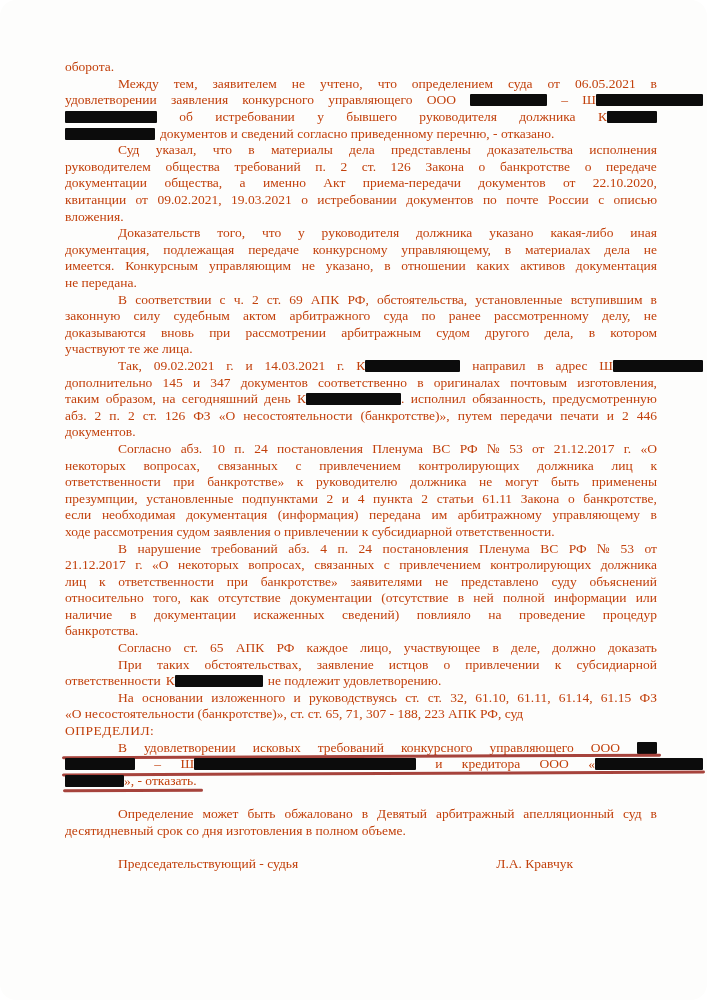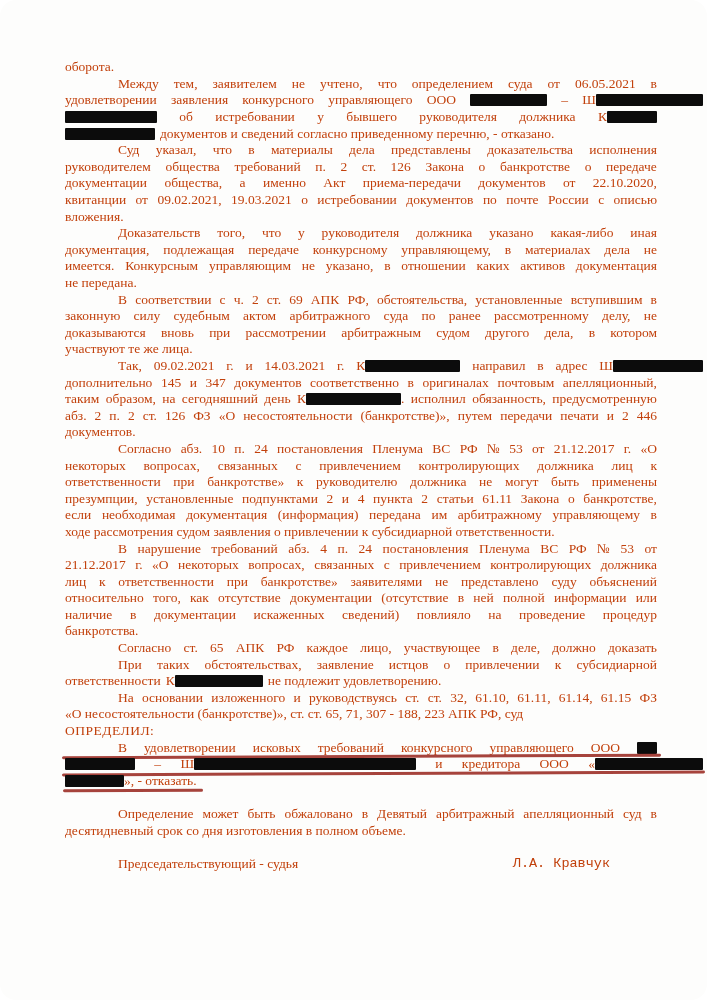--- a/index.html
+++ b/index.html
@@ -33,21 +33,21 @@
   .redline{
     position:absolute;height:3px;background:#9e332b;
     bottom:-2px;left:-3px;right:-4px;
     border-radius:2px;transform:rotate(-0.25deg);
     opacity:.92;pointer-events:none;
   }
   .redline.full2{right:-48px;}
   .redline.part{right:auto;width:140px;left:-2px;bottom:-3px;}
   .sigrow{display:flex;align-items:center;}
   .sigrow .sigleft{padding-left:53px;white-space:pre;}
-  .sigrow .sigright{margin-left:auto;margin-right:47px;white-space:pre;font-family:Liberation Mono, monospace;}
+  .sigrow .sigright{margin-left:auto;margin-right:84px;white-space:pre;}
 </style>
 </head>
 <body>
 
 <div class="page" id="doc-page" style="background: rgb(253, 253, 252); color: #c2410c; border-radius: 16px;">
     <div class="line l">
       <span class="w">оборота.</span>
     </div>
     <div class="line j ind">
       <span class="w">Между</span>
@@ -235,21 +235,21 @@
     <div class="line j">
       <span class="w">дополнительно</span>
       <span class="w">145</span>
       <span class="w">и</span>
       <span class="w">347</span>
       <span class="w">документов</span>
       <span class="w">соответственно</span>
       <span class="w">в</span>
       <span class="w">оригиналах</span>
       <span class="w">почтовым</span>
-      <span class="w">апелляционный,</span>
+      <span class="w">изготовления,</span>
     </div>
     <div class="line j">
       <span class="w">таким</span>
       <span class="w">образом,</span>
       <span class="w">на</span>
       <span class="w">сегодняшний</span>
       <span class="w">день</span>
       <span class="cmb"><span class="w">К</span><span class="bar" style="width: 95px; background: rgb(12, 12, 12);"></span><span class="w">.</span></span>
       <span class="w">исполнил</span>
       <span class="w">обязанность,</span>

